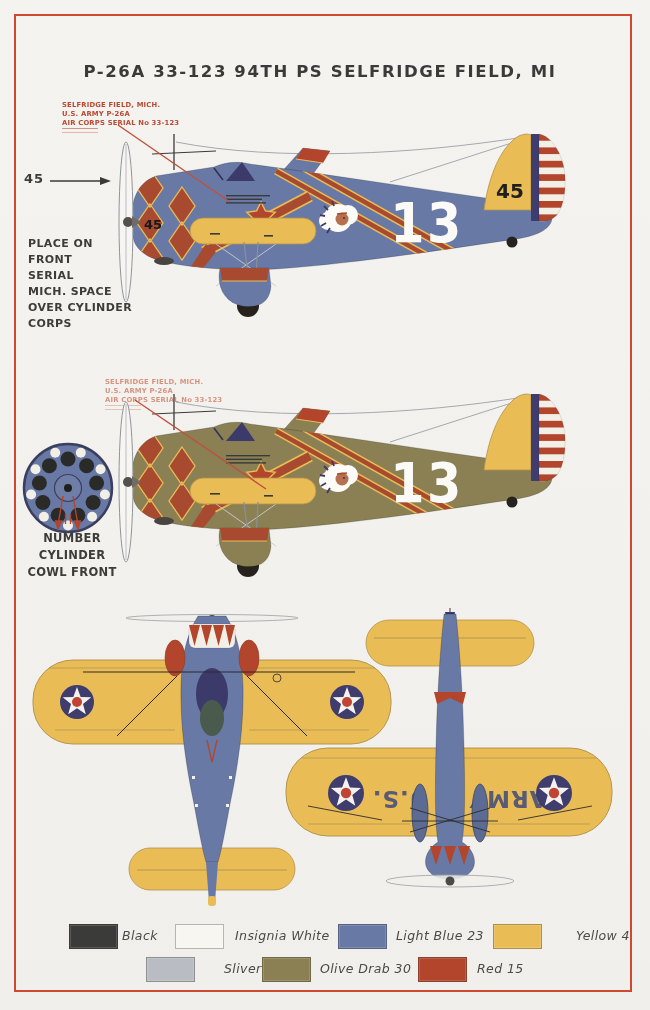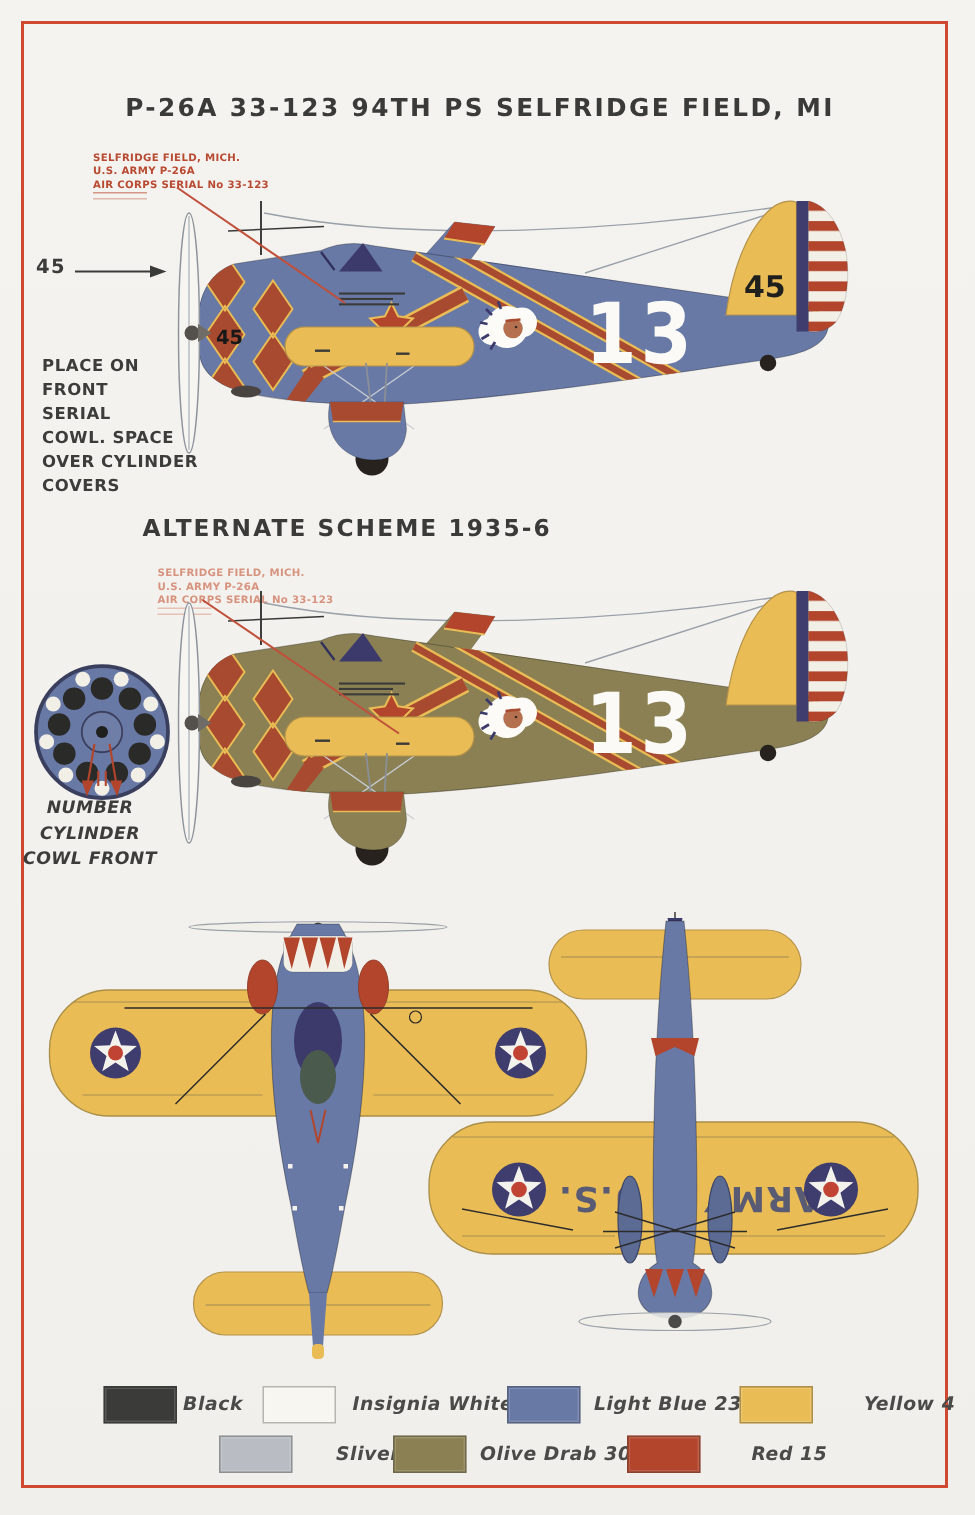--- a/index.html
+++ b/index.html
@@ -11,21 +11,21 @@
   .red-note{font-weight:700;font-size:6.8px;line-height:9px;letter-spacing:.2px;color:#b94a32;white-space:nowrap;}
   .red-note.faded{color:#d8937f;}
   .micro-rule{width:36px;height:3px;border-top:1px solid rgba(185,74,50,.55);border-bottom:1px solid rgba(185,74,50,.35);}
   .micro-rule.faded{border-color:rgba(216,147,126,.5);}
   .black-note{font-weight:700;font-size:11px;line-height:16px;letter-spacing:.4px;color:#3c3c3a;white-space:nowrap;margin-top:29px;}
   .pointer-num{font-weight:700;font-size:13px;letter-spacing:1px;color:#3c3c3a;}
   .cowl-label{font-weight:700;font-size:11.5px;line-height:17px;letter-spacing:.3px;color:#3c3c3a;text-align:center;white-space:nowrap;}
   .plane-side,.overlay,.view-svg{position:absolute;}
   .overlay{left:0;top:0;pointer-events:none;}
   .sw{position:absolute;width:47px;height:23px;border:1px solid rgba(60,60,55,.35);box-shadow:inset 0 0 0 1px rgba(255,255,255,.15);}
-  .lg{position:absolute;font-style:italic;font-weight:700;font-size:12.5px;letter-spacing:.4px;color:#4a4a48;white-space:nowrap;text-align:center;}
+  .lg{position:absolute;font-style:italic;font-weight:400;font-size:12.5px;letter-spacing:.4px;color:#4a4a48;white-space:nowrap;text-align:center;}
 </style>
 </head>
 <body>
 
 <div class="page">
   <div class="frame"></div>
 
   <div class="abs title" style="left:0;top:62px;width:640px;text-align:center;">P-26A 33-123 94TH PS SELFRIDGE FIELD, MI</div>
 
   <div class="abs" style="left:62px;top:101px;">
@@ -33,23 +33,23 @@
     <div class="red-note">U.S. ARMY P-26A</div>
     <div class="red-note">AIR CORPS SERIAL No 33-123</div>
     <div class="micro-rule"></div>
   </div>
 
   <div class="abs pointer-num" style="left:24px;top:171px;">45</div>
   <div class="abs black-note" style="left:28px;top:207px;">
     <div>PLACE ON</div>
     <div>FRONT</div>
     <div>SERIAL</div>
-    <div>COWL. SPACE</div>
+    <div>MICH. SPACE</div>
     <div>OVER CYLINDER</div>
-    <div>COVERS</div>
+    <div>CORPS</div>
   </div>
 
   <svg class="plane-side" style="left:98px;top:118px;--fus:#6879a6;" width="500" height="215" viewBox="0 0 500 215">
     <defs>
       <pattern id="rsA" x="441" y="16" width="30" height="13.4" patternUnits="userSpaceOnUse">
         <rect width="30" height="6.7" fill="#b2452c"></rect>
           <rect y="6.7" width="30" height="6.7" fill="#f2efe6"></rect>
       </pattern>
       <clipPath id="fusA">
           <path d="M34,112 C32,88 36,66 58,58 L116,49 C127,44 139,43 152,46 C240,58 330,72 422,85 C444,88 455,93 454,101 C452,112 438,118 418,121 C330,134 250,146 178,151 C128,154 68,148 50,138 C38,131 35,124 34,112 Z"></path>
@@ -127,21 +127,20 @@
     <text x="398" y="80" font-size="20" font-weight="700" fill="#1f1f1d">45</text>
     <ellipse cx="66" cy="143" rx="10" ry="4" fill="#4a4440"></ellipse>
     <g>
       <ellipse cx="28" cy="104" rx="7" ry="80" fill="rgba(246,245,241,.92)" stroke="#8f949c" stroke-width="1"></ellipse>
       <line x1="28" y1="26" x2="28" y2="182" stroke="#b9bcc2" stroke-width="1"></line>
       <circle cx="30" cy="104" r="5" fill="#54504b"></circle>
         <polygon points="34,98 43,104 34,110" fill="#6f6b66"></polygon>
     </g>
   </svg>
 
-  <div class="abs alt-title" style="left:95px;top:343px;">ALTERNATE SCHEME 1935-6</div>
   <div class="abs" style="left:105px;top:378px;">
     <div class="red-note faded">SELFRIDGE FIELD, MICH.</div>
     <div class="red-note faded">U.S. ARMY P-26A</div>
     <div class="red-note faded">AIR CORPS SERIAL No 33-123</div>
     <div class="micro-rule faded"></div>
   </div>
 
   <svg class="plane-side" style="left:98px;top:378px;--fus:#8a8054;" width="500" height="215" viewBox="0 0 500 215">
     <defs>
       <pattern id="rsB" x="441" y="16" width="30" height="13.4" patternUnits="userSpaceOnUse">
@@ -257,21 +256,21 @@
     <circle cx="50" cy="48" r="4" fill="#1f1f1d"></circle>
     <g stroke="#b2452c" stroke-width="1.4" fill="#b2452c">
       <line x1="45" y1="56" x2="40.5" y2="82"></line>
         <polygon points="37.5,81 43.5,81 40,89"></polygon>
       <line x1="55" y1="56" x2="59.5" y2="82"></line>
         <polygon points="56.5,81 62.5,81 60,89"></polygon>
       <line x1="47.5" y1="74" x2="47.5" y2="84"></line>
         <line x1="52.5" y1="74" x2="52.5" y2="84"></line>
     </g>
   </svg>
-  <div class="abs cowl-label" style="left:0;top:530px;width:120px;font-style:italic;">
+  <div class="abs cowl-label" style="left:12px;top:530px;width:120px;">
     <div>NUMBER</div>
     <div>CYLINDER</div>
     <div>COWL FRONT</div>
   </div>
 
   <svg class="view-svg" style="left:25px;top:608px;" width="385" height="300" viewBox="0 0 385 300">
     <g>
       <ellipse cx="187" cy="10" rx="86" ry="3.5" fill="#f1efe9" stroke="#9aa0a8" stroke-width="0.8"></ellipse>
       <circle cx="187" cy="11" r="4" fill="#4a4a48"></circle>
     </g>
@@ -385,15 +384,15 @@
     <div class="lg" style="left:235px;top:928px;">Insignia White</div>
     <div class="sw" style="left: 338px; top: 924px; background: rgb(104, 121, 166);"></div>
     <div class="lg" style="left:396px;top:928px;">Light Blue 23</div>
     <div class="sw" style="left: 493px; top: 924px; background: rgb(233, 188, 85);"></div>
     <div class="lg" style="left:552px;top:928px;margin-left:24px;">Yellow 4</div>
     <div class="sw" style="left: 146px; top: 957px; background: rgb(185, 188, 194);"></div>
     <div class="lg" style="left:204px;top:961px;margin-left:20px;">Sliver</div>
     <div class="sw" style="left: 262px; top: 957px; background: rgb(138, 128, 84);"></div>
     <div class="lg" style="left:320px;top:961px;">Olive Drab 30</div>
     <div class="sw" style="left: 418px; top: 957px; background: rgb(178, 69, 44);"></div>
-    <div class="lg" style="left:501px;top:961px;">Red 15</div>
+    <div class="lg" style="left:477px;top:961px;">Red 15</div>
   </div>
 </div>
 
 </body></html>

